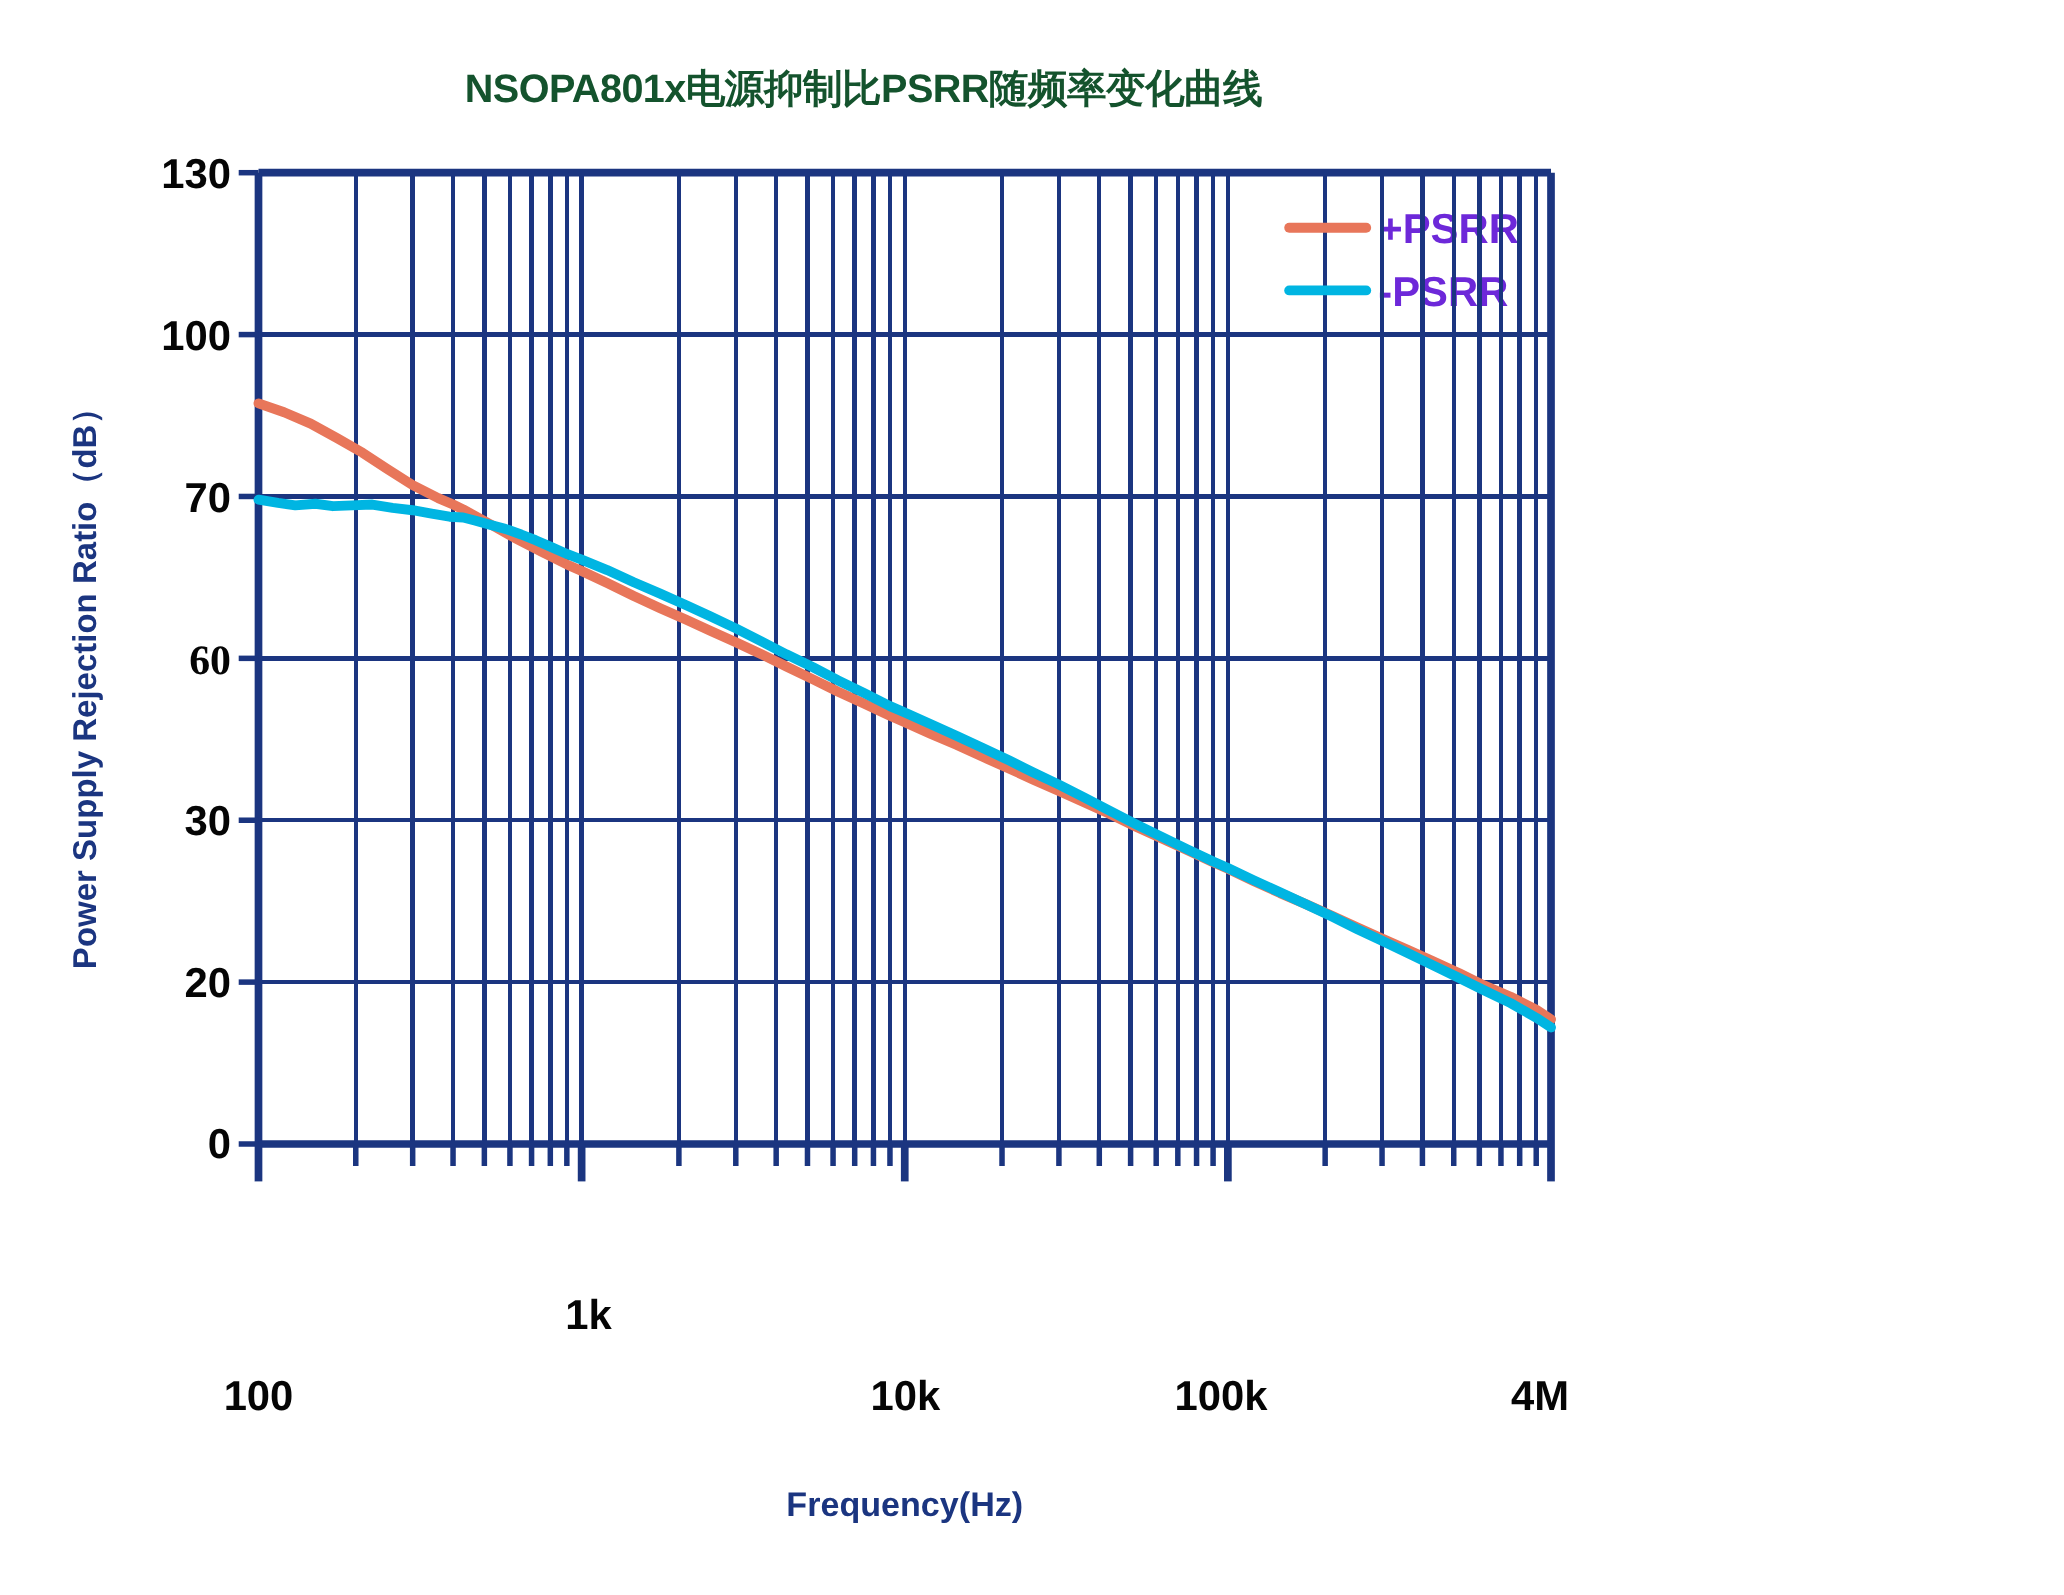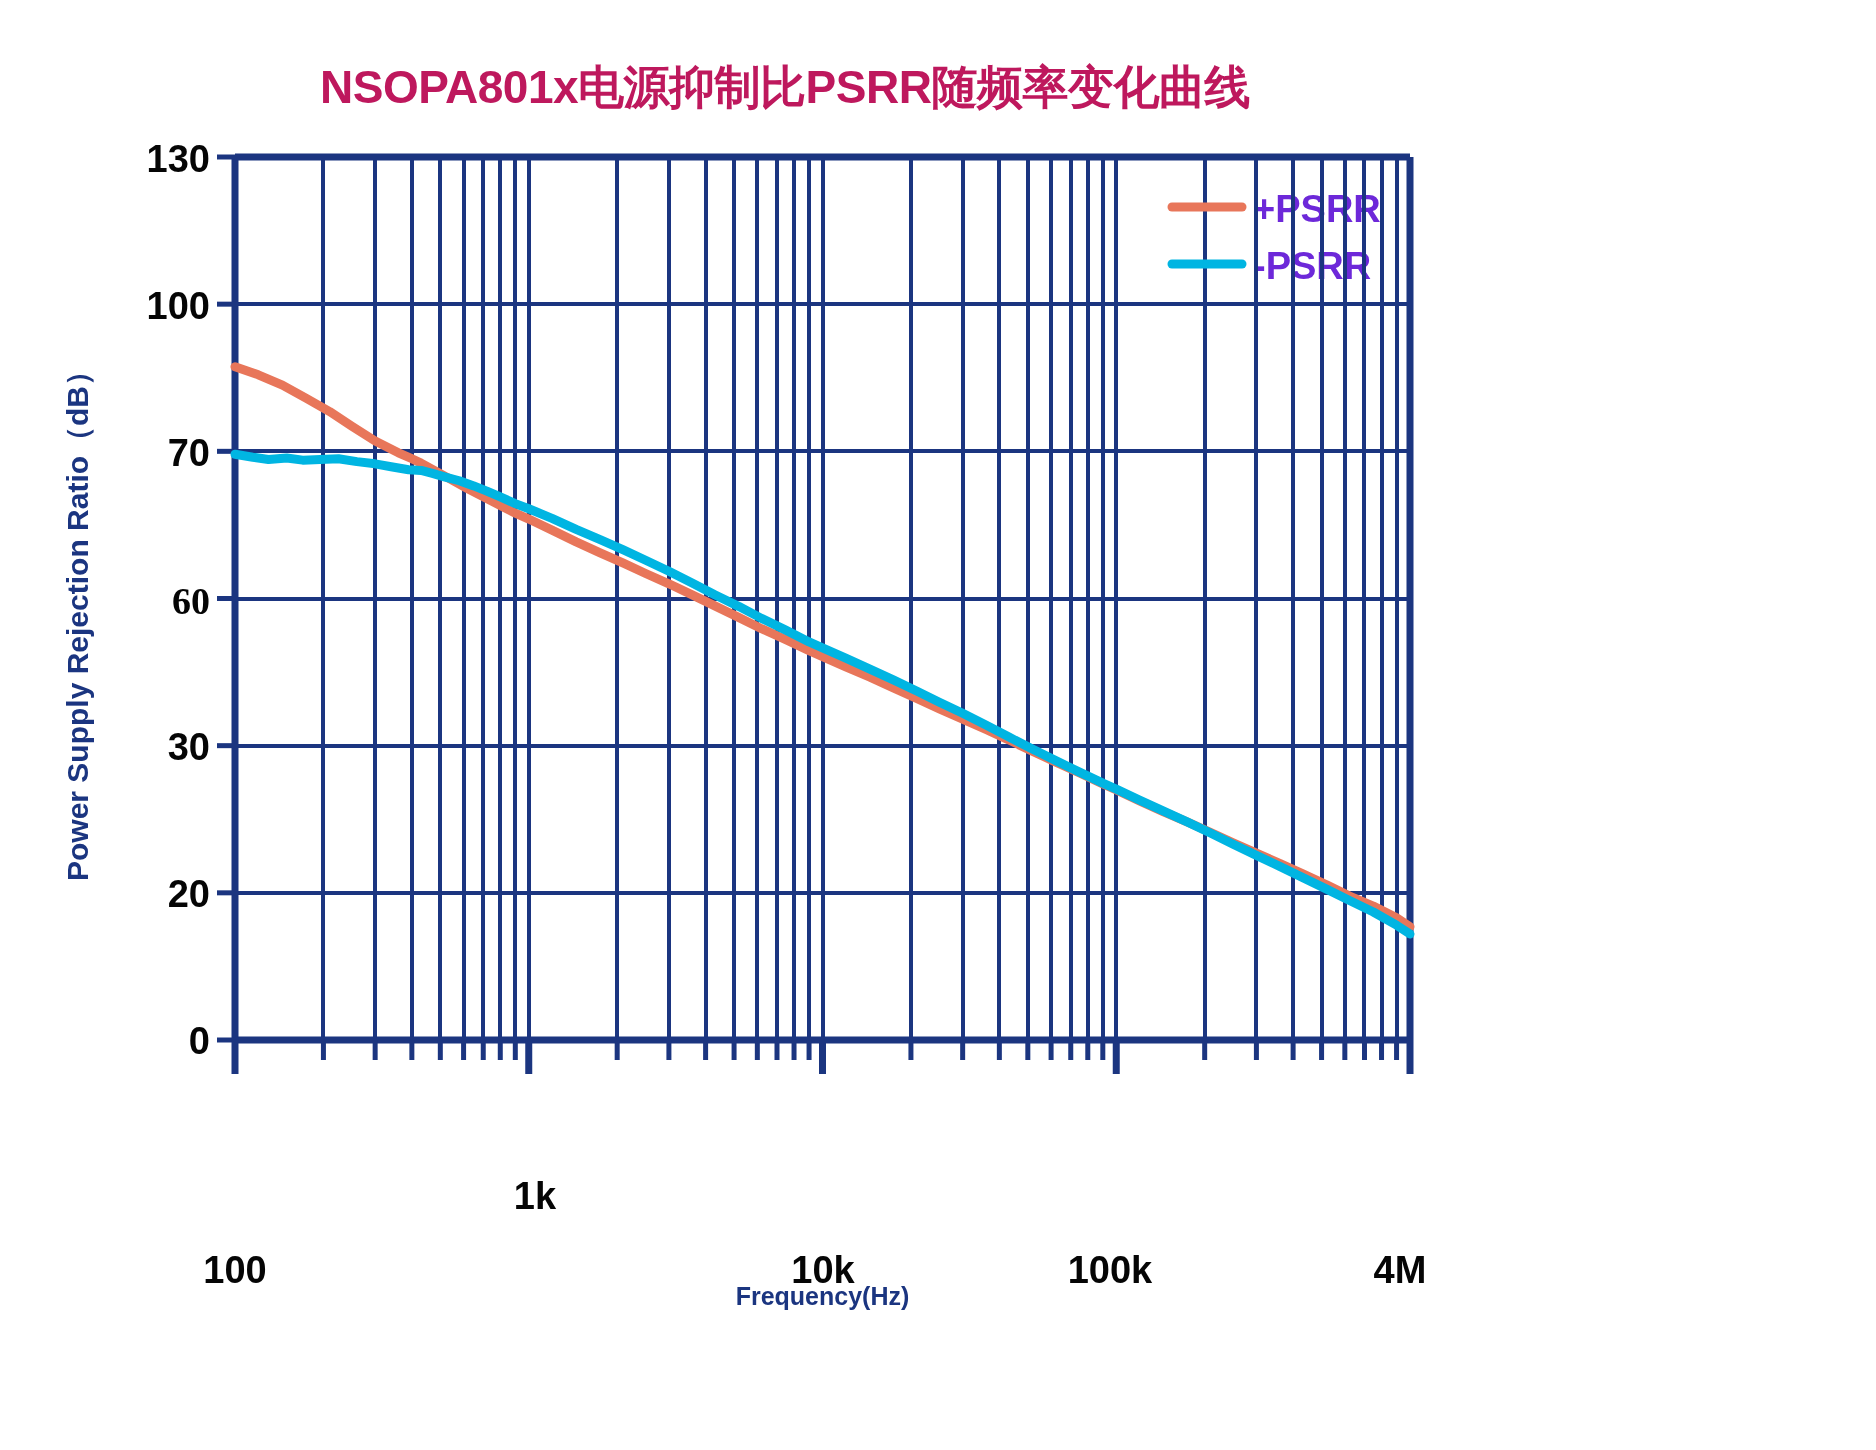--- a/index.html
+++ b/index.html
@@ -19,46 +19,46 @@
     left: 0; top: 0;
     width: 1876px;
     height: 1450px;
   }
   #chart-title {
     position: absolute;
     left: 0;
     top: 57px;
     width: 1570px;
     text-align: center;
-    font-size: 46px;
-    font-weight: bold;
-    color: #be185d;
+    font-size: 36px;
+    font-weight: bold;
+    color: #14532d;
     letter-spacing: -0.5px;
     white-space: nowrap;
   }
   #y-axis-title {
     position: absolute;
     left: -232px;
     top: 598px;
     width: 620px;
     text-align: center;
     font-size: 30px;
     font-weight: bold;
     color: #1B3580;
     transform: rotate(-90deg);
     transform-origin: center center;
     white-space: nowrap;
   }
   #x-axis-title {
     position: absolute;
     left: 235px;
-    top: 1282px;
+    top: 1350px;
     width: 1175px;
     text-align: center;
-    font-size: 25px;
+    font-size: 31px;
     font-weight: bold;
     color: #1B3580;
     white-space: nowrap;
   }
   .ytick-label {
     position: absolute;
     width: 120px;
     text-align: right;
     font-size: 38px;
     font-weight: bold;

